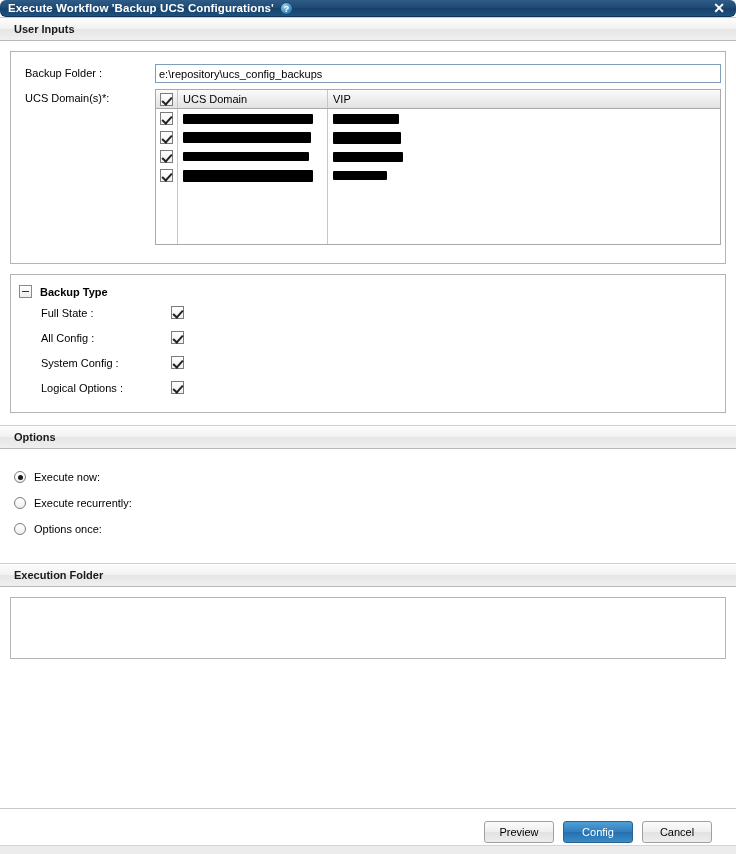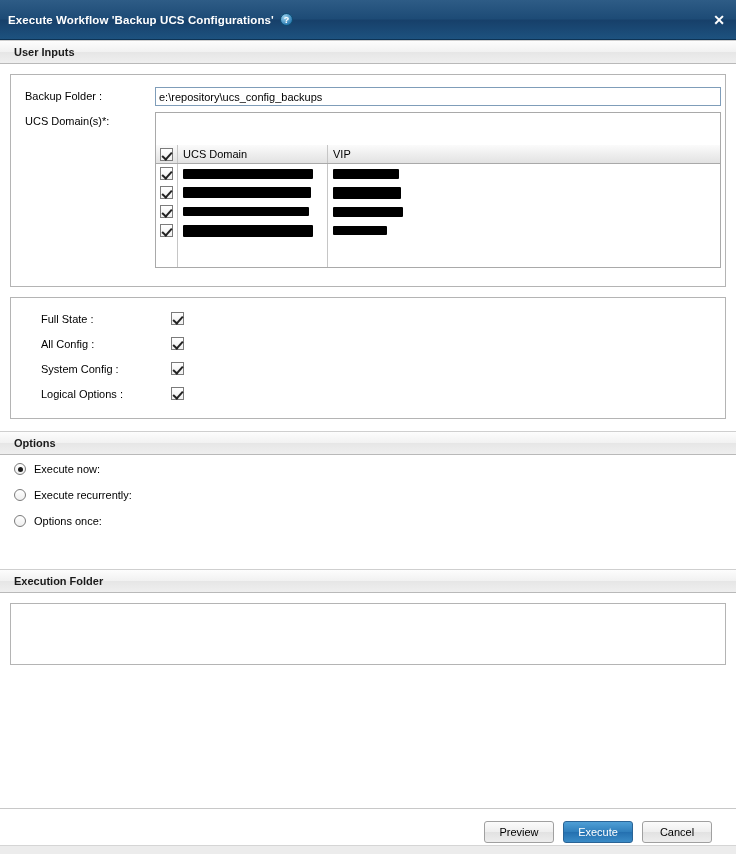--- a/index.html
+++ b/index.html
@@ -12,27 +12,28 @@
     height: 854px;
     font-family: "Liberation Sans", sans-serif;
     font-size: 11px;
     color: #000000;
     overflow: hidden;
     position: relative;
   }
 
   
   .titlebar {
-    height: 40px;
+    height: 17px;
     background: linear-gradient(to bottom, #2e5c86 0%, #1d4b76 48%, #17406a 52%, #1d527f 100%);
     display: flex;
     align-items: center;
     padding: 0 6px 0 8px;
     box-sizing: border-box;
     border-bottom: 1px solid #0d3355;
+    border-radius: 6px;
   }
   .titlebar .title {
     color: #ffffff;
     font-size: 11.5px;
     font-weight: bold;
     letter-spacing: 0.1px;
     white-space: nowrap;
   }
   .help-icon {
     width: 13px;
@@ -122,21 +123,20 @@
     display: flex;
     flex-direction: column;
   }
   .grid-header {
     display: flex;
     height: 19px;
     background: linear-gradient(to bottom, #fbfbfb, #ececec 60%, #e2e2e2);
     border-bottom: 1px solid #a9a9a9;
     align-items: flex-start;
     box-sizing: border-box;
-    margin-top: 32px;
   }
   .grid-col {
     box-sizing: border-box;
     padding-left: 5px;
     font-size: 11px;
     line-height: 18px;
     height: 100%;
     overflow: hidden;
     white-space: nowrap;
   }
@@ -238,21 +238,21 @@
     padding-left: 30px;
   }
   .cb-row .lbl {
     width: 130px;
     font-size: 11px;
   }
 
   
   .radio-row {
     display: flex;
-    align-items: flex-start;
+    align-items: flex-end;
     height: 26px;
     padding-left: 14px;
   }
   .rb {
     width: 12px;
     height: 12px;
     border: 1px solid #7b7b7b;
     border-radius: 50%;
     background: linear-gradient(to bottom, #ffffff, #efefef);
     margin-right: 8px;
@@ -406,20 +406,24 @@
             </div>
           </div>
         </div>
       </div>
 
     </div>
   </div>
 </div>
 
 <div class="group-box">
+  <div class="group-title">
+    <span class="collapse-btn"></span>
+    <span>Backup Type</span>
+  </div>
 
   <div class="cb-row">
     <span class="lbl">Full State :</span>
     <span class="cb checked"></span>
   </div>
   <div class="cb-row">
     <span class="lbl">All Config :</span>
     <span class="cb checked"></span>
   </div>
   <div class="cb-row">
@@ -454,16 +458,16 @@
 
 <div style="height:18px;"></div>
 
 <div class="section">
   <div class="section-header">Execution Folder</div>
   <textarea class="comment-area" placeholder="" style=""></textarea>
 </div>
 
 <div class="footer">
   <button class="btn">Preview</button>
-  <button class="btn primary">Execute</button>
+  <button class="btn primary">Config</button>
   <button class="btn">Cancel</button>
 </div>
 <div class="bottom-strip"></div>
 
 </body></html>

